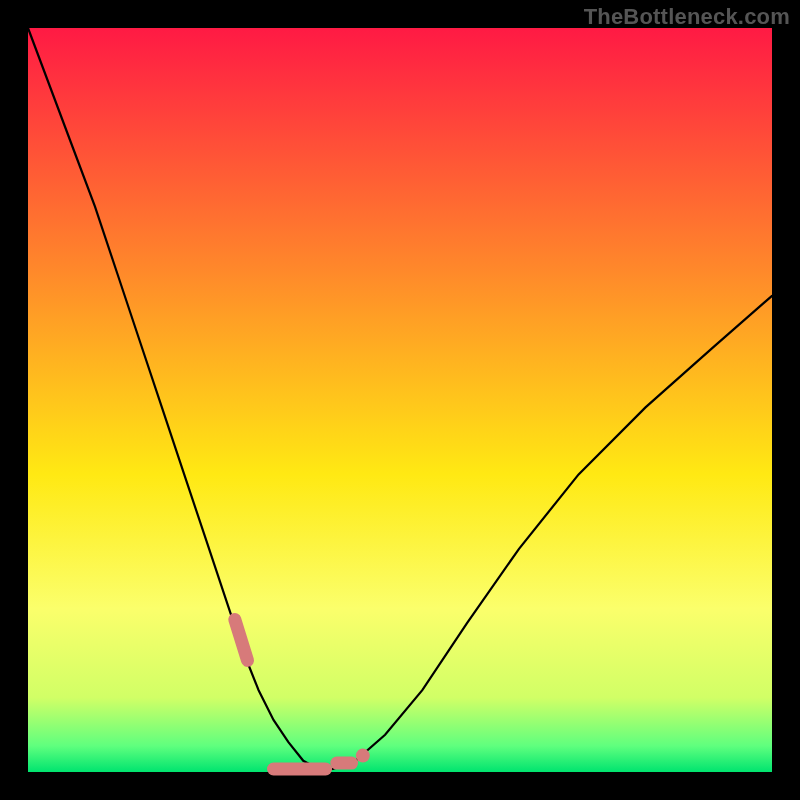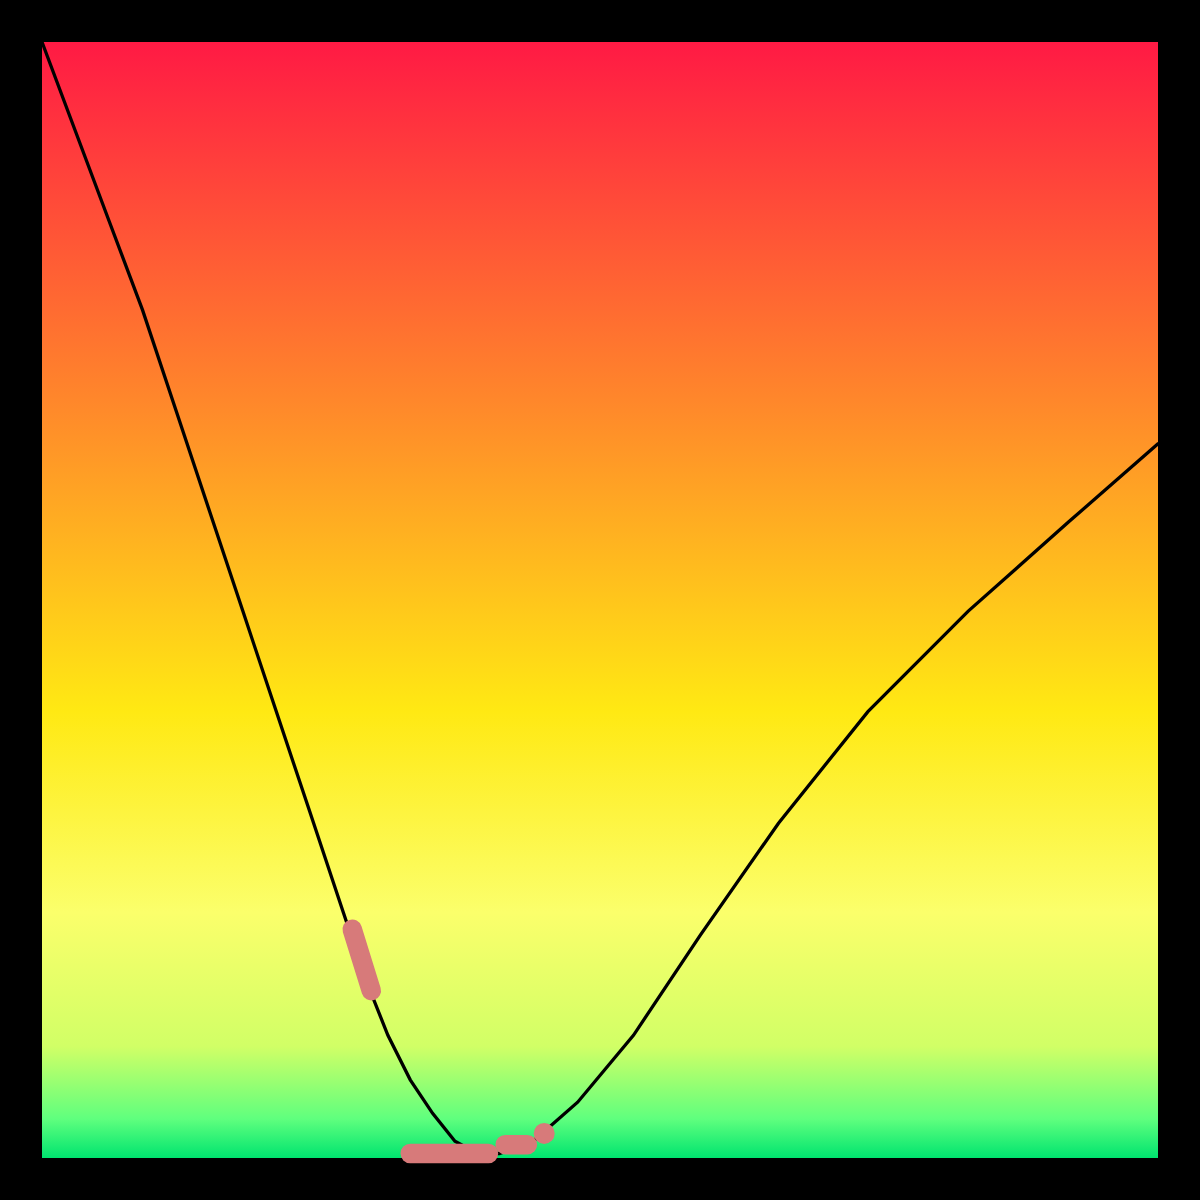--- a/index.html
+++ b/index.html
@@ -44,20 +44,21 @@
     fill: none;
   }
   .marker-dot {
     fill: #d77a7a;
   }
 </style>
 </head>
 <body>
 
 <div class="frame">
+  <div class="watermark">TheBottleneck.com</div>
   <svg id="chart-svg" width="800" height="800">
     <defs>
       <linearGradient id="bg-grad" x1="0" y1="0" x2="0" y2="1">
           <stop offset="0%" stop-color="#ff1a44"></stop>
           <stop offset="33%" stop-color="#ff8a2a"></stop>
           <stop offset="60%" stop-color="#ffe913"></stop>
           <stop offset="78%" stop-color="#fbff6b"></stop>
           <stop offset="90%" stop-color="#d1ff66"></stop>
           <stop offset="96.5%" stop-color="#5fff7e"></stop>
           <stop offset="100%" stop-color="#00e46f"></stop>

